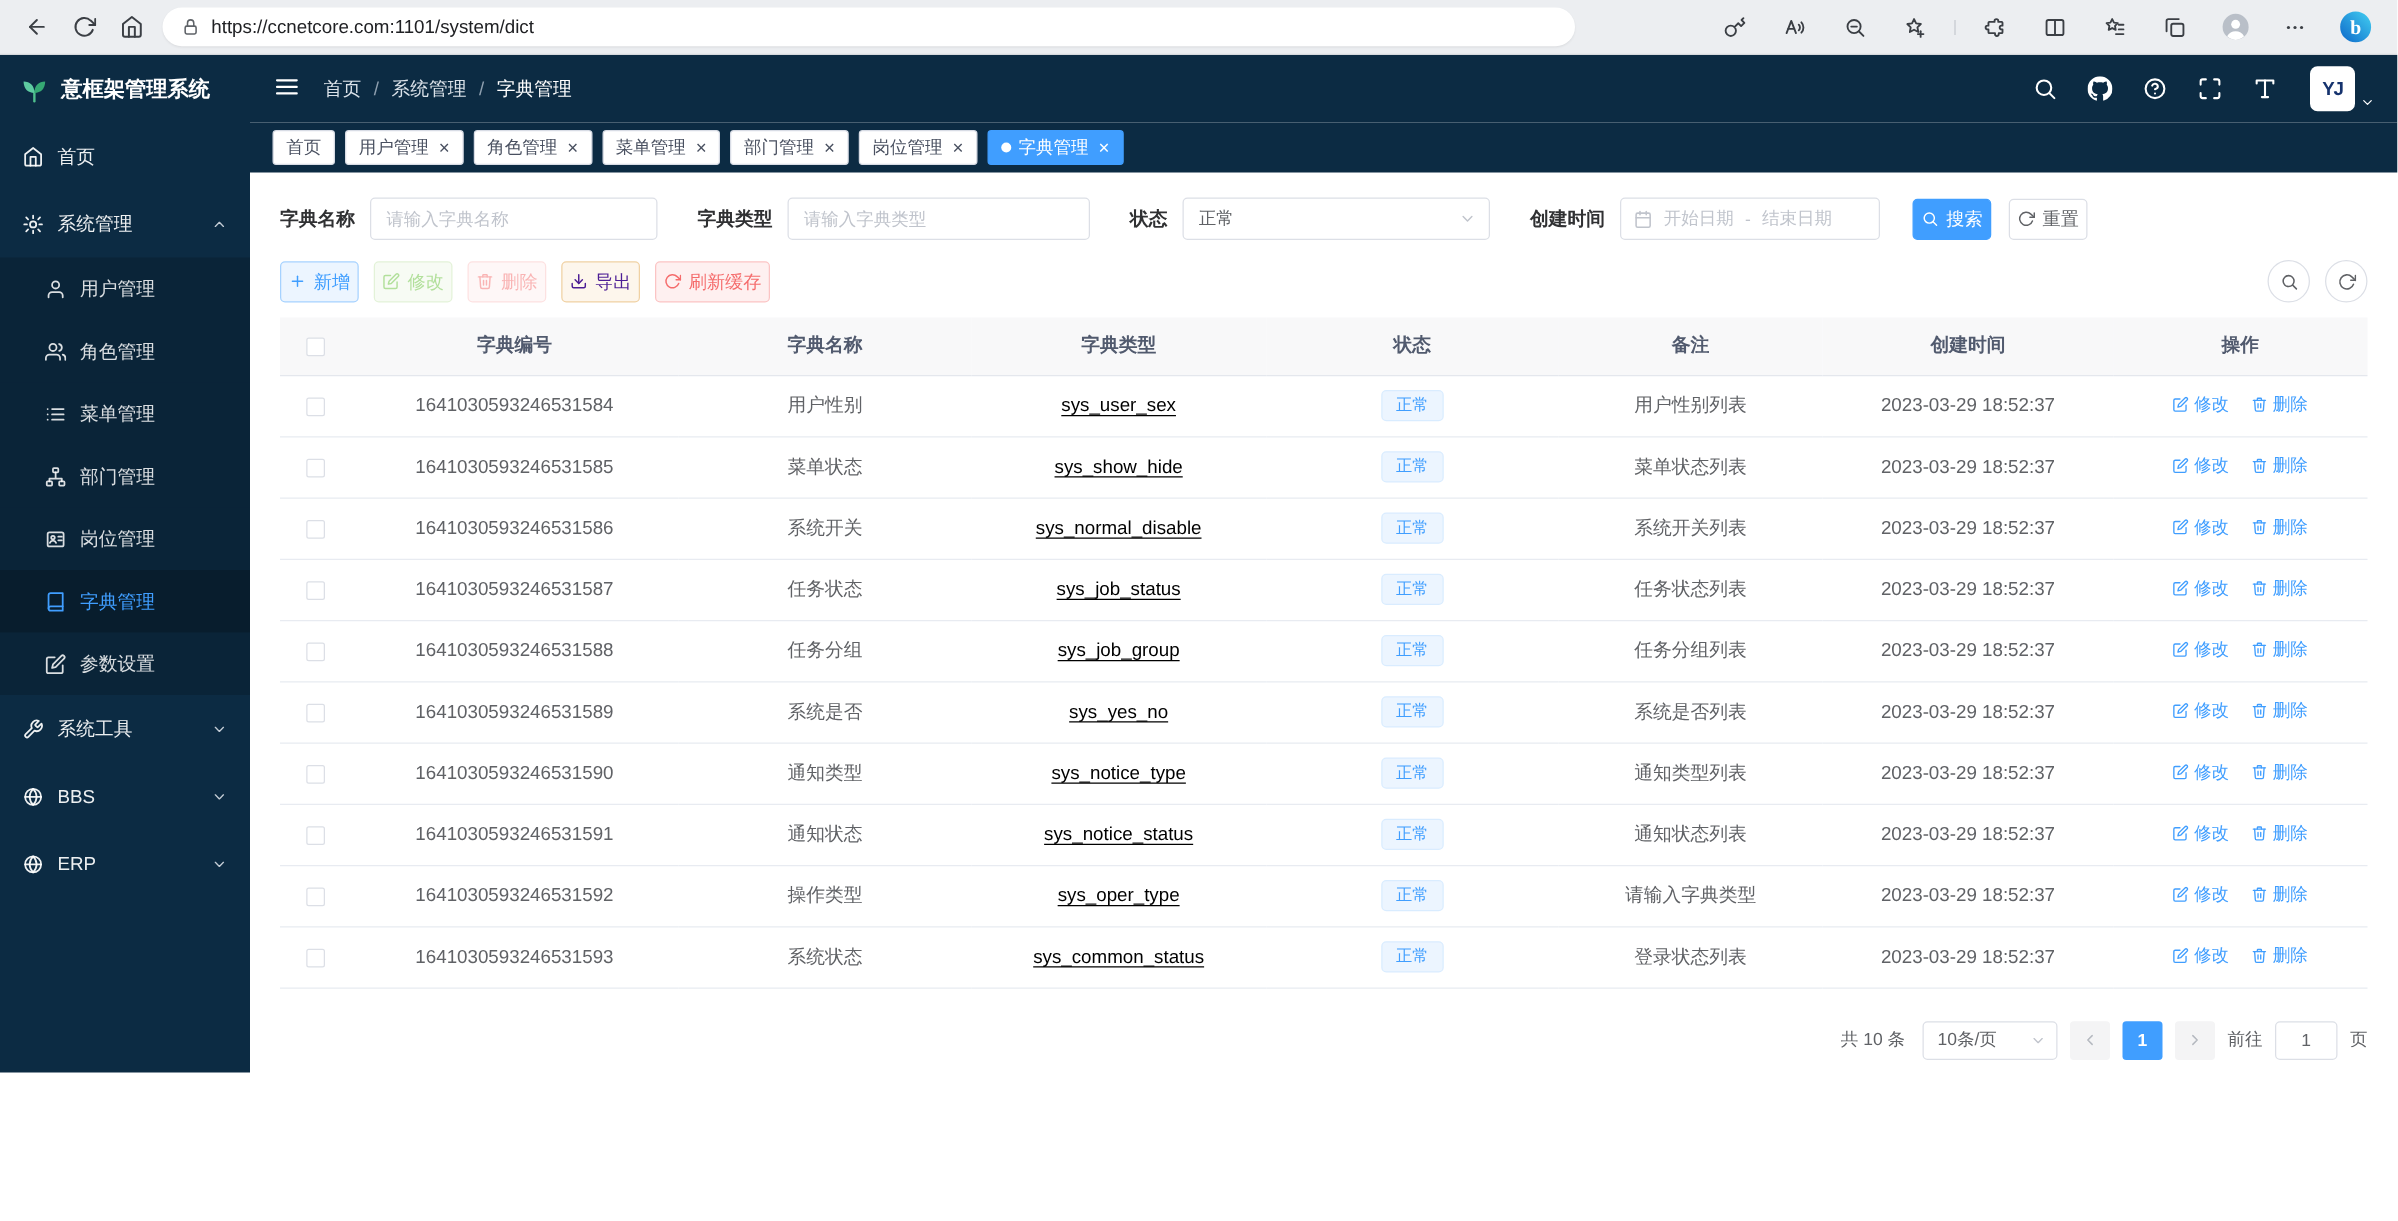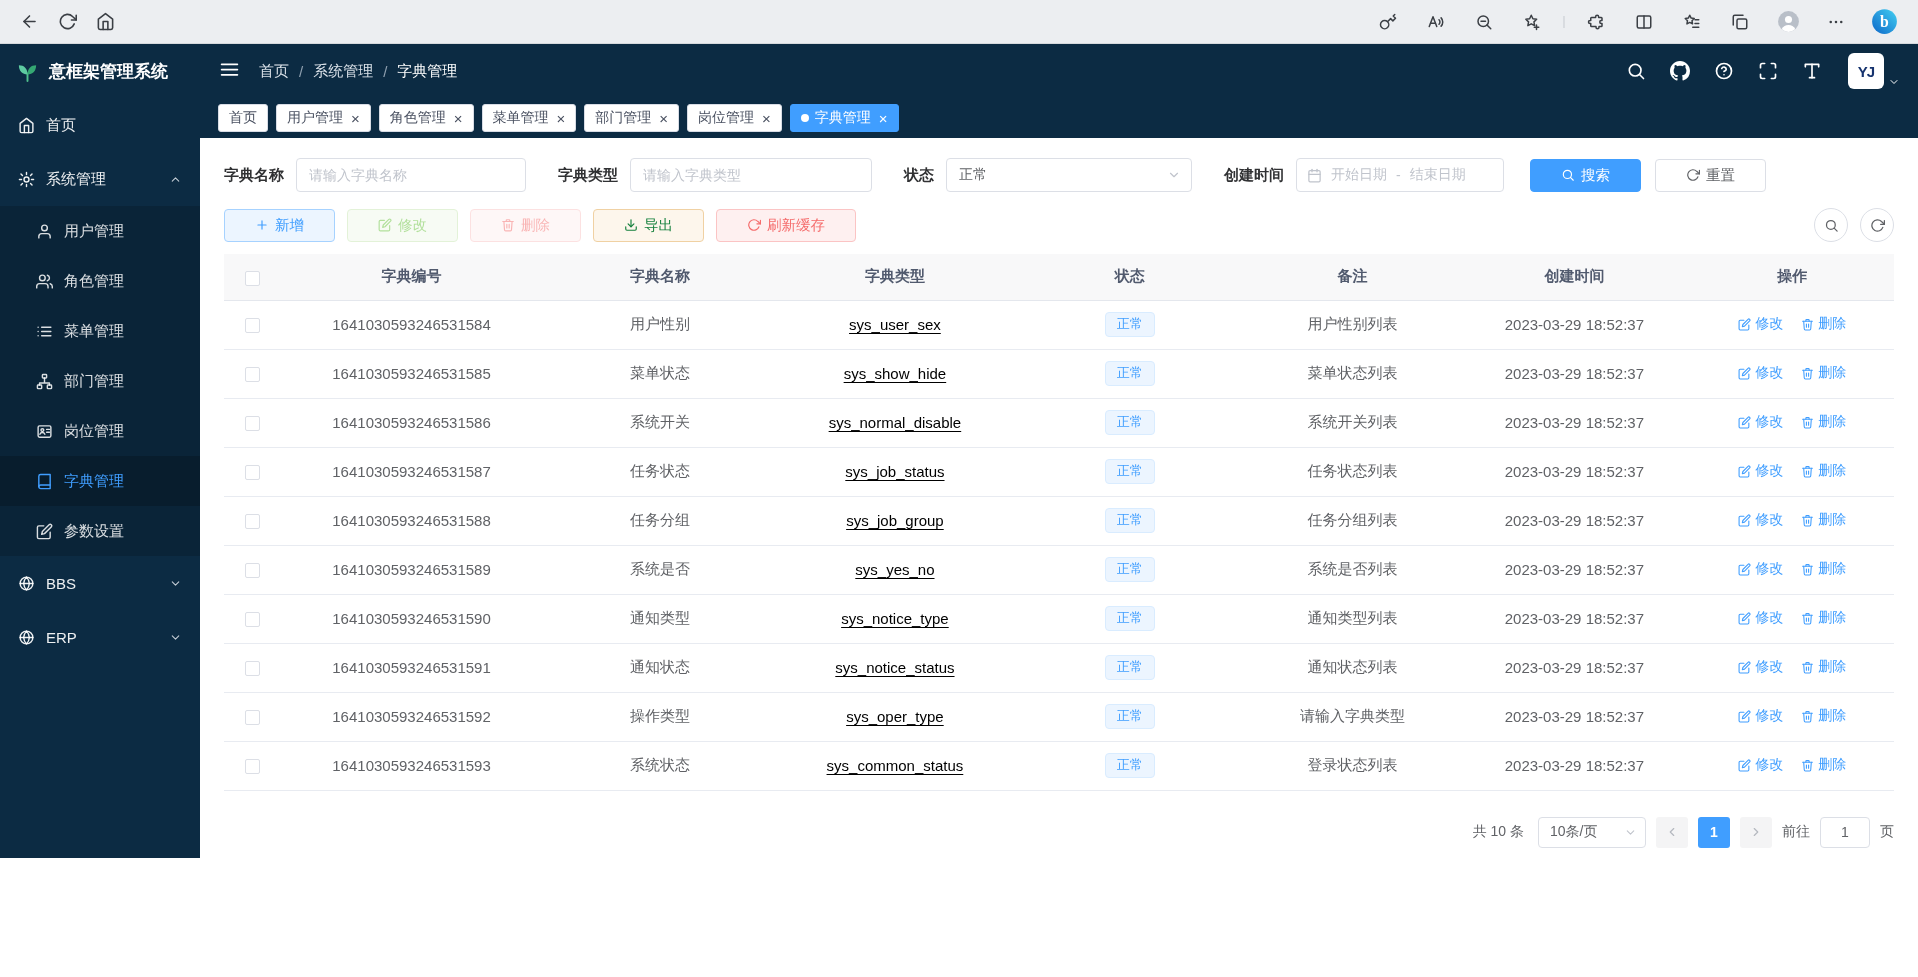--- a/index.html
+++ b/index.html
@@ -60,31 +60,31 @@
   .filters{display:flex;align-items:center}
   .f-group{display:flex;align-items:center;margin-right:32px}
   .f-label{font-size:15px;font-weight:700;color:#303133;margin-right:12px;white-space:nowrap}
   .f-input{height:34px;border:1px solid #dcdfe6;border-radius:4px;padding:0 12px;font-size:14px;color:#606266;outline:none}
   .f-input::placeholder{color:#c0c4cc}
   .f-name{width:230px}.f-type{width:242px}
   .f-select{width:246px;height:34px;border:1px solid #dcdfe6;border-radius:4px;display:flex;align-items:center;padding:0 10px 0 12px;font-size:14px;color:#606266;cursor:pointer}
   .f-select .caret{margin-left:auto;font-size:14px;color:#c0c4cc}
   .f-date{width:208px;height:34px;border:1px solid #dcdfe6;border-radius:4px;display:flex;align-items:center;gap:9px;padding:0 10px;font-size:14px;color:#c0c4cc;cursor:pointer}
   .f-date [data-icon]{font-size:15px}
-  .btn{height:33px;border-radius:4px;font-size:14.5px;display:inline-flex;align-items:center;gap:6px;padding:0 30px;white-space:nowrap}
+  .btn{height:33px;border-radius:4px;font-size:14.5px;display:inline-flex;align-items:center;gap:6px;padding:0 6px;white-space:nowrap}
   .btn [data-icon]{font-size:14px}
   .btn-search{background:#409eff;border-color:#409eff;color:#fff;margin-left:26px}
   .btn-reset{background:#fff;border-color:#dcdfe6;color:#606266;margin-left:14px}
 
   .toolbar{margin-top:16px;display:flex;align-items:center}
   .toolbar-left{display:flex;gap:12px}
   .plain-primary{background:#ecf5ff;border-color:#a6d2ff;color:#409eff}
   .plain-success{background:#f0f9eb;border-color:#c8e6b2;color:#67c23a}
   .plain-danger{background:#fef0f0;border-color:#fbc4c4;color:#f56c6c}
-  .plain-warning{background:#fdf6ec;border-color:#f0d1a3;color:#15803d}
+  .plain-warning{background:#fdf6ec;border-color:#f0d1a3;color:#4c1d95}
   .btn.disabled{opacity:.5;cursor:not-allowed}
   .toolbar-right{margin-left:auto;display:flex;gap:12px}
   .circle-btn{width:34px;height:34px;border-radius:50%;border:1px solid #dcdfe6;background:#fff;display:flex;align-items:center;justify-content:center}
   .circle-btn [data-icon]{font-size:15px;color:#606266}
 
   table{width:100%;border-collapse:collapse;table-layout:fixed;margin-top:12px}
   thead th{background:#f8f8f9;height:46px;font-size:15px;font-weight:700;color:#515a6e;text-align:center;border-bottom:1px solid #e4e7ed}
   tbody td{height:49px;font-size:15px;color:#606266;text-align:center;border-bottom:1px solid #e8ebf1;white-space:nowrap;overflow:hidden;text-overflow:ellipsis}
   .checkbox{display:inline-block;width:15px;height:15px;border:1px solid #dcdfe6;border-radius:2px;background:#fff;vertical-align:middle;cursor:pointer}
   .type-link{color:#000000;text-decoration:underline;text-underline-offset:3px}
@@ -118,20 +118,29 @@
           <path d="M20.49 15a9 9 0 1 1-2.12-9.36L23 10"></path>
         </svg>
       </span>
       <span class="nav-btn" data-name="home-icon" data-icon="home">
         <svg viewBox="0 0 24 24" fill="none" stroke="currentColor" stroke-width="2" stroke-linecap="round" stroke-linejoin="round">
           <path d="M3 9l9-7 9 7v11a2 2 0 0 1-2 2H5a2 2 0 0 1-2-2z"></path>
           <polyline points="9 22 9 12 15 12 15 22"></polyline>
         </svg>
       </span>
     </div>
+  <div class="address" data-name="address-bar">
+    <span class="lock" data-icon="lock" data-name="lock-icon">
+        <svg viewBox="0 0 24 24" fill="none" stroke="currentColor" stroke-width="2" stroke-linecap="round" stroke-linejoin="round">
+          <rect x="5" y="11" width="14" height="10" rx="2"></rect>
+          <path d="M8 11V7a4 4 0 0 1 8 0v4"></path>
+        </svg>
+      </span>
+    <span class="url" data-name="url-text">https://ccnetcore.com:1101/system/dict</span>
+  </div>
   <div class="browser-actions" id="browser-actions" data-name="browser-toolbar">
       <span class="act-btn" data-name="key-icon" data-icon="key">
         <svg viewBox="0 0 24 24" fill="none" stroke="currentColor" stroke-width="2" stroke-linecap="round" stroke-linejoin="round">
           <path d="M21 2l-2 2m-7.61 7.61a5.5 5.5 0 1 1-7.78 7.78 5.5 5.5 0 0 1 7.78-7.78zm0 0L15.5 7.5l3 3L22 7l-3-3"></path>
         </svg>
       </span>
       <span class="act-btn" data-name="read-aloud-icon" data-icon="read-aloud">
         <svg viewBox="0 0 24 24" fill="none" stroke="currentColor" stroke-width="2" stroke-linecap="round" stroke-linejoin="round">
           <path d="M3 18L8 5l5 13"></path>
           <line x1="4.8" y1="13.5" x2="11.2" y2="13.5"></line>
@@ -313,20 +322,33 @@
           <span class="mi-label" data-name="sidebar-item-label">字典管理</span>
         </div>
         <div class="menu-item sub" data-name="sidebar-item-config">
           <span class="mi-icon" data-icon="edit-square" data-name="edit-square-icon">
             <svg viewBox="0 0 24 24" fill="none" stroke="currentColor" stroke-width="2" stroke-linecap="round" stroke-linejoin="round">
               <path d="M11 4H4a2 2 0 0 0-2 2v14a2 2 0 0 0 2 2h14a2 2 0 0 0 2-2v-7"></path>
               <path d="M18.5 2.5a2.12 2.12 0 0 1 3 3L12 15l-4 1 1-4 9.5-9.5z"></path>
             </svg>
           </span>
           <span class="mi-label" data-name="sidebar-item-label">参数设置</span>
+        </div>
+        <div class="menu-item" data-name="sidebar-item-tool">
+          <span class="mi-icon" data-icon="tool" data-name="tool-icon">
+            <svg viewBox="0 0 24 24" fill="none" stroke="currentColor" stroke-width="2" stroke-linecap="round" stroke-linejoin="round">
+              <path d="M14.7 6.3a1 1 0 0 0 0 1.4l1.6 1.6a1 1 0 0 0 1.4 0l3.77-3.77a6 6 0 0 1-7.94 7.94l-6.91 6.91a2.12 2.12 0 0 1-3-3l6.91-6.91a6 6 0 0 1 7.94-7.94l-3.76 3.76z"></path>
+            </svg>
+          </span>
+          <span class="mi-label" data-name="sidebar-item-label">系统工具</span>
+          <span class="mi-arrow" data-icon="chevron-down" data-name="chevron-down-icon">
+            <svg viewBox="0 0 24 24" fill="none" stroke="currentColor" stroke-width="2" stroke-linecap="round" stroke-linejoin="round">
+              <polyline points="6 9 12 15 18 9"></polyline>
+            </svg>
+          </span>
         </div>
         <div class="menu-item" data-name="sidebar-item-bbs">
           <span class="mi-icon" data-icon="globe" data-name="globe-icon">
             <svg viewBox="0 0 24 24" fill="none" stroke="currentColor" stroke-width="2" stroke-linecap="round" stroke-linejoin="round">
               <circle cx="12" cy="12" r="9"></circle>
               <line x1="3" y1="12" x2="21" y2="12"></line>
               <path d="M12 3a14 14 0 0 1 4 9 14 14 0 0 1-4 9 14 14 0 0 1-4-9 14 14 0 0 1 4-9z"></path>
             </svg>
           </span>
           <span class="mi-label" data-name="sidebar-item-label">BBS</span>

